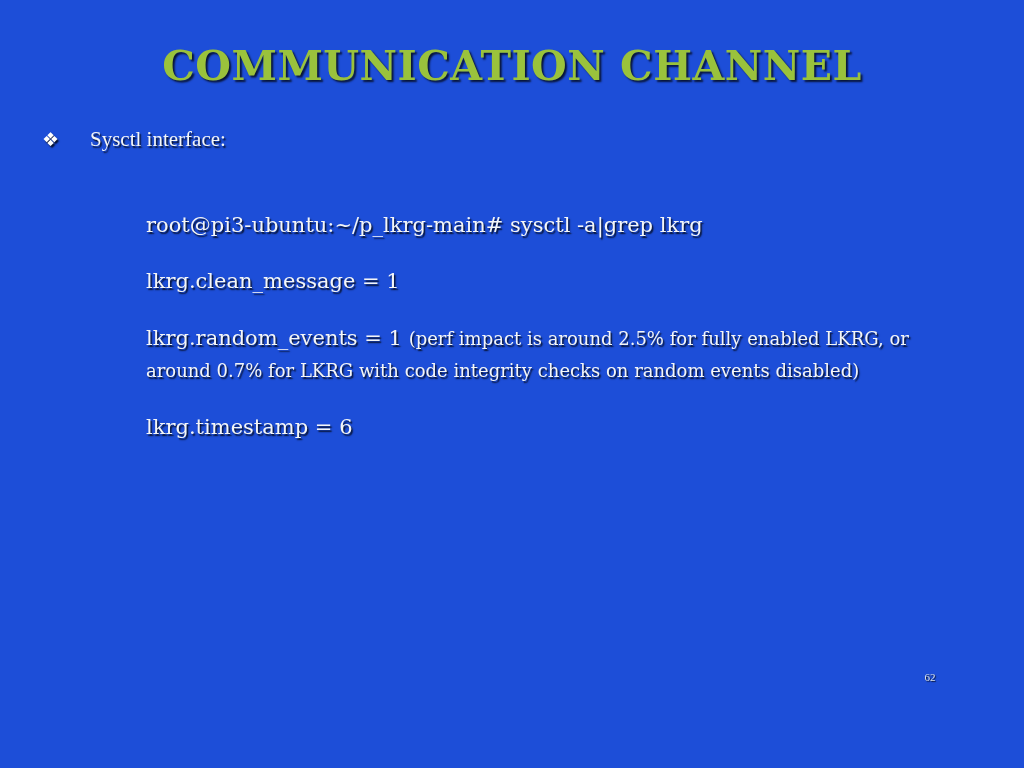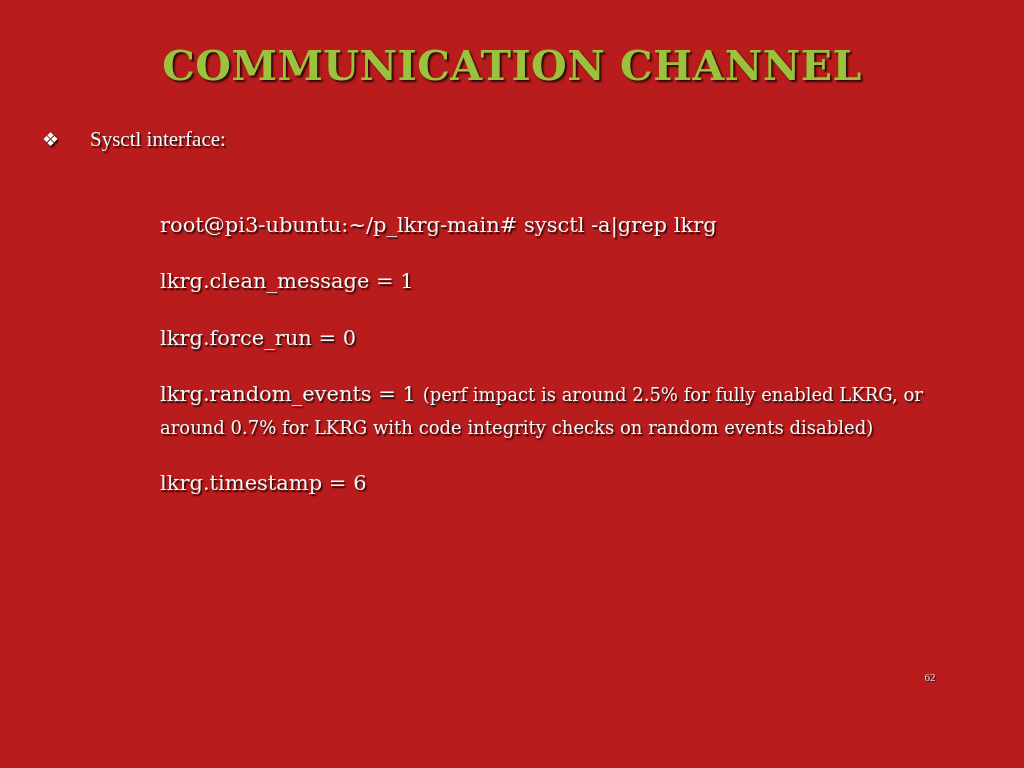--- a/index.html
+++ b/index.html
@@ -14,21 +14,21 @@
     overflow: hidden;
     position: relative;
   }
 
   #slide {
     position: absolute;
     left: 0;
     top: 0;
     width: 1024px;
     height: 768px;
-    background: #b91c1c;
+    background: #1d4ed8;
   }
 
   
   #slide-title {
     position: absolute;
     left: 62px;
     top: 44px;
     width: 900px;
     text-align: center;
     font-family: "DejaVu Serif", serif;
@@ -62,21 +62,21 @@
     font-size: 21px;
     color: #f4f6f7;
     text-shadow: 1.5px 1.5px 1.5px rgba(0,0,0,0.8);
     line-height: 1.25;
     white-space: nowrap;
   }
 
   
   #sysctl-block {
     position: absolute;
-    left: 160px;
+    left: 146px;
     top: 209px;
     width: 790px;
   }
   .sysctl-line {
     font-family: "DejaVu Serif", serif;
     font-size: 21px;
     color: #f4f6f7;
     text-shadow: 1.5px 1.5px 1.5px rgba(0,0,0,0.8);
     line-height: 1.56;
     margin: 0 0 23.5px 0;
@@ -116,21 +116,20 @@
     <span id="bullet-label">Sysctl interface:</span>
   </div>
 
   <div id="sysctl-block">
 
     <p class="sysctl-line">root@pi3-ubuntu:~/p_lkrg-main# sysctl -a|grep lkrg</p>
 
 
     <p class="sysctl-line">lkrg.clean_message = 1</p>
 
-    <p class="sysctl-line">lkrg.force_run = 0</p>
 
 
     <p class="sysctl-line wrapping"><span>lkrg.random_events = 1 </span><span class="note-text">(perf impact is around 2.5% for fully enabled LKRG, or around 0.7% for LKRG with code integrity checks on random events disabled)</span></p>
 
     <p class="sysctl-line">lkrg.timestamp = 6</p>
 
   </div>
 
   <div id="page-number">62</div>
 

